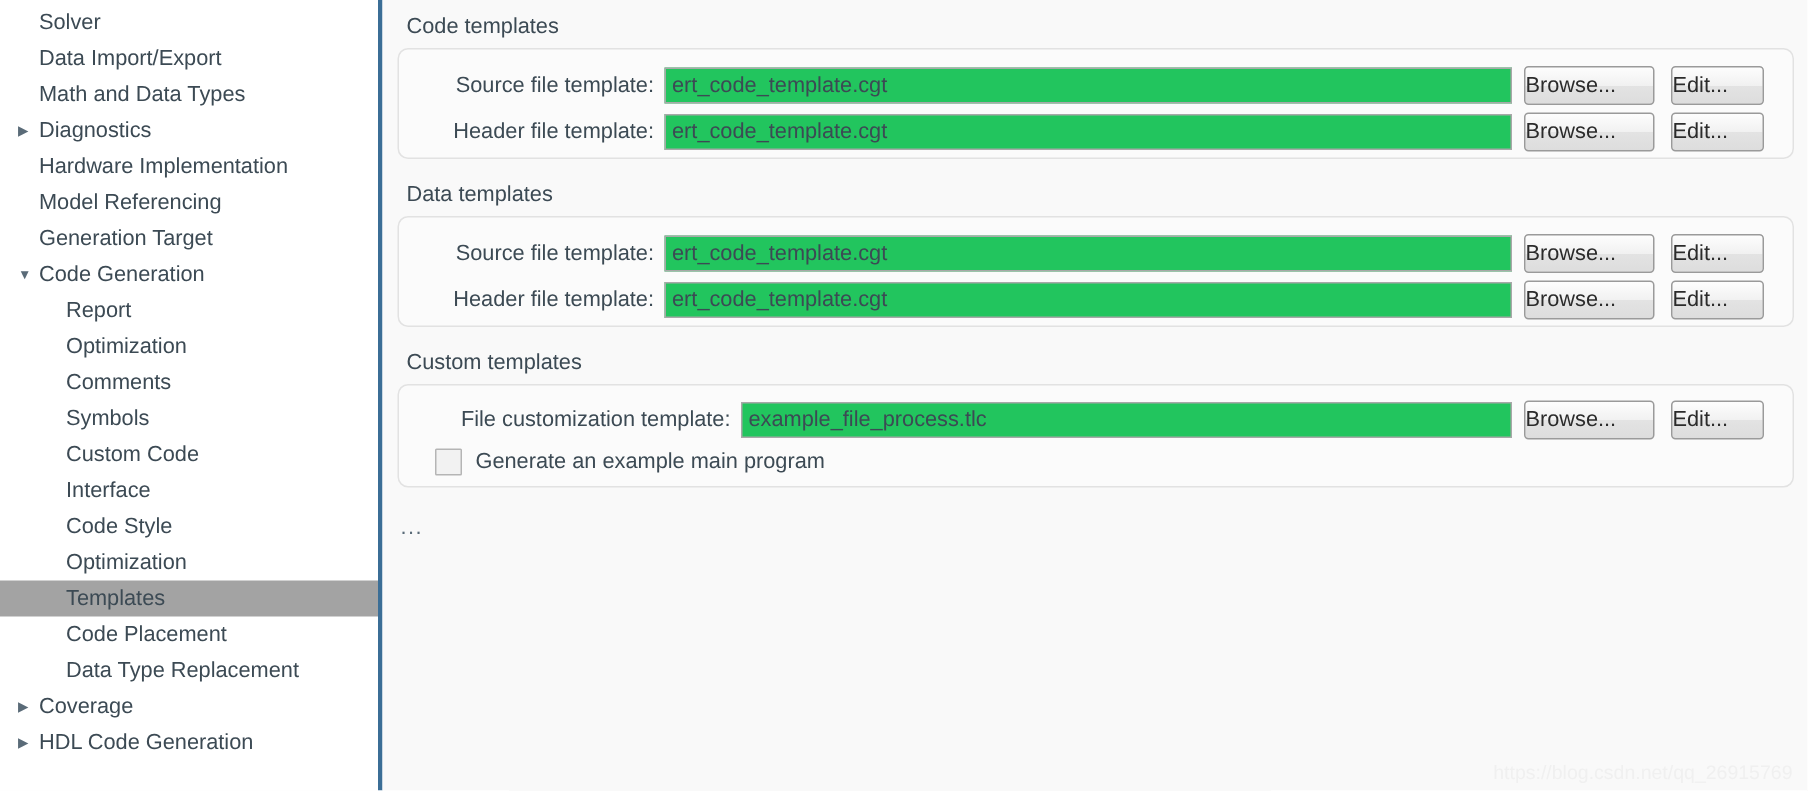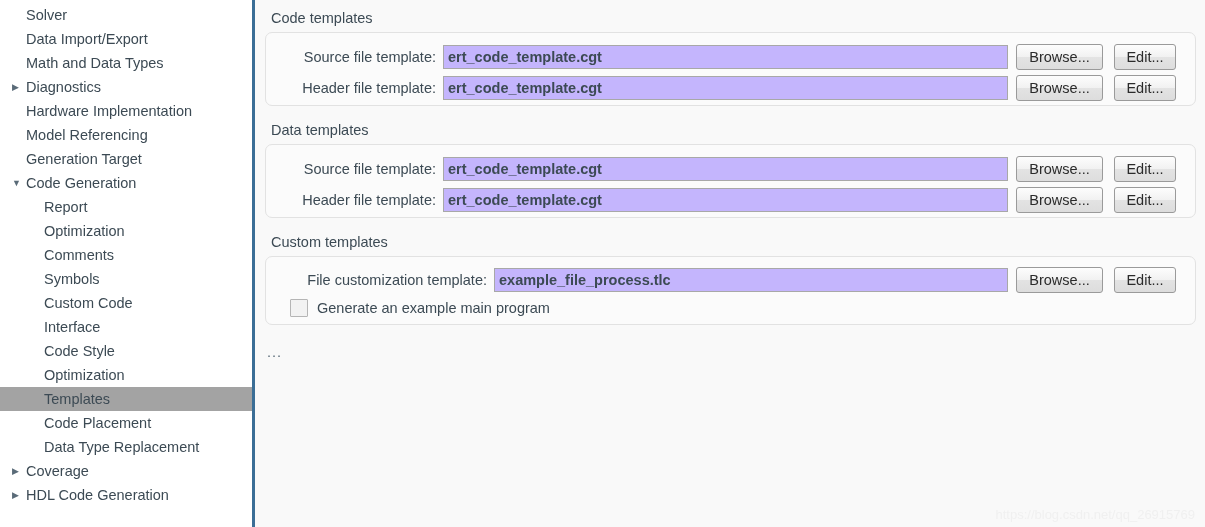--- a/index.html
+++ b/index.html
@@ -94,42 +94,41 @@
   .field-label {
     font-size: 14.5px;
     color: #3c4a54;
     text-align: right;
     white-space: nowrap;
   }
 
   .textinput {
     height: 24px;
     border: 1px solid #a8a8a8;
-    background: #c4b5fd;
+    background: #22c55e;
     font-size: 14.5px;
     color: #3c4a54;
     padding: 0 4px;
     line-height: 22px;
     font-family: "Liberation Sans", sans-serif;
     outline: none;
-    font-weight: bold;
   }
 
   .btn {
     height: 26px;
     border: 1px solid #9a9a9a;
     border-radius: 3px;
     background: linear-gradient(to bottom, #fdfdfd 0%, #f1f1f1 50%, #e3e3e3 51%, #dddddd 100%);
     font-size: 14.5px;
     color: #2b2b2b;
     font-family: "Liberation Sans", sans-serif;
     cursor: pointer;
     padding: 0;
     line-height: 24px;
-    text-align: center;
+    text-align: left;
   }
 
   .checkbox-row {
     position: relative;
     display: flex;
     align-items: center;
     justify-content: space-between;
   }
   .checkbox {
     width: 18px;

